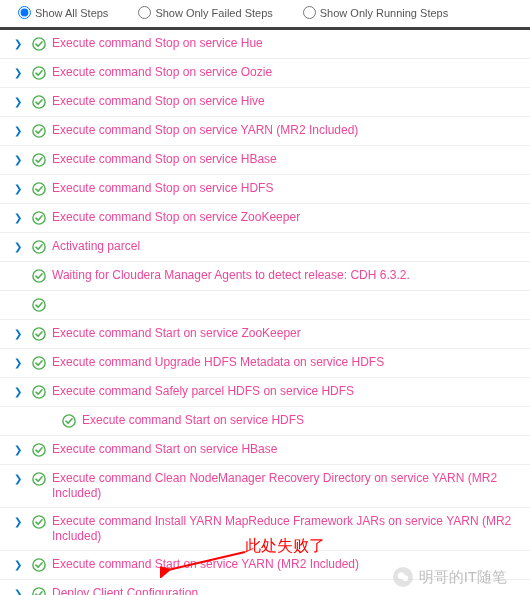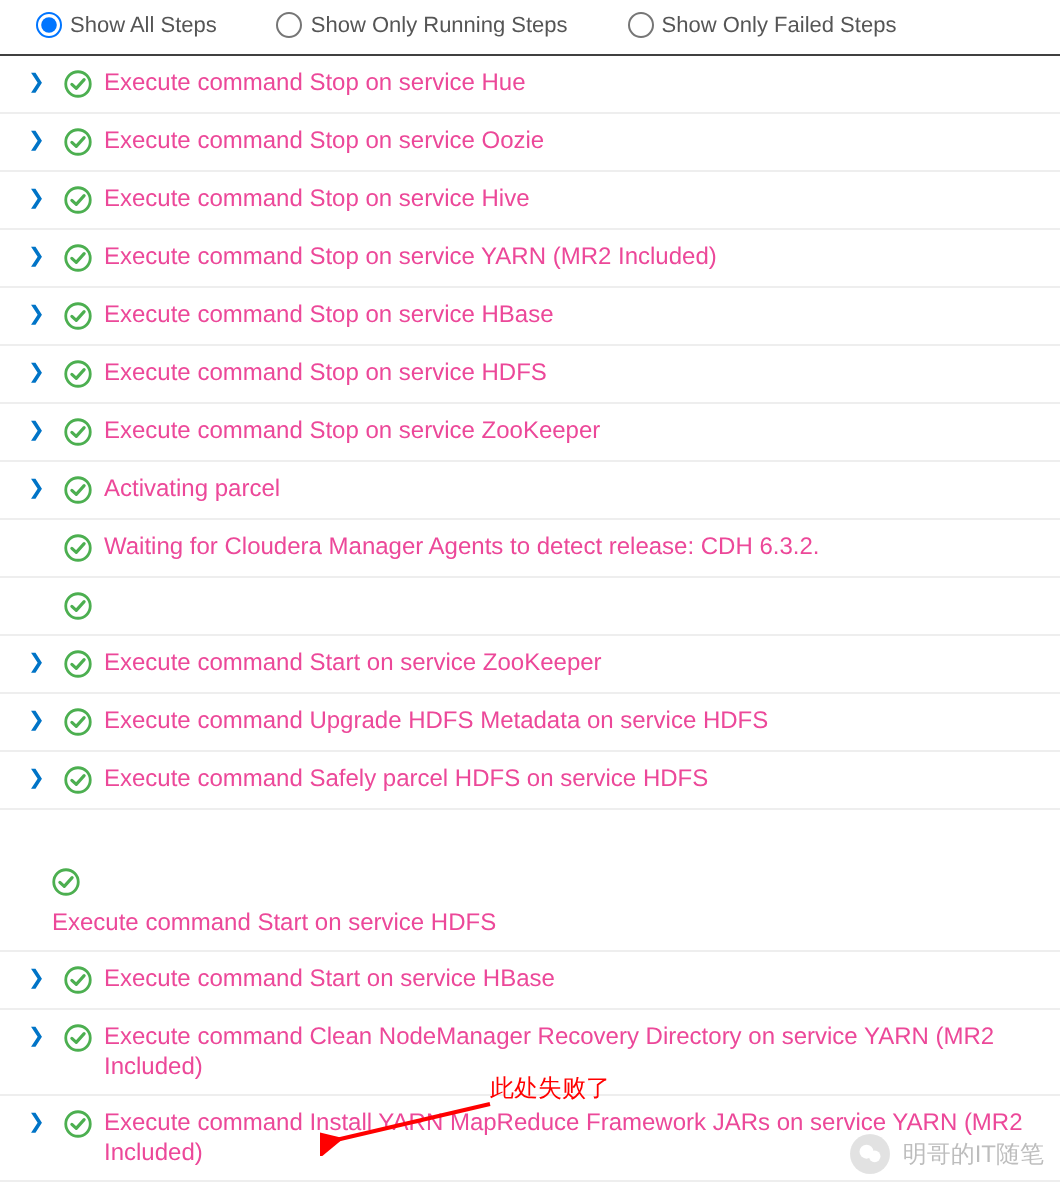--- a/index.html
+++ b/index.html
@@ -11,35 +11,35 @@
     width: 530px;
     height: 595px;
     overflow: hidden;
     position: relative;
   }
   .filter-bar {
     display: flex;
     align-items: center;
     gap: 30px;
     padding: 6px 10px 8px 18px;
-    border-bottom: 1px solid #404040;
+    border-bottom: 3px solid #404040;
     font-size: 11px;
     color: #555;
   }
   .filter-bar label { display: inline-flex; align-items: center; gap: 4px; cursor: pointer; }
   .filter-bar input[type=radio] { cursor: pointer; }
   .step-list { }
   .step-row {
     display: flex;
     align-items: flex-start;
     padding: 6px 10px 6px 14px;
     border-bottom: 1px solid #eee;
     gap: 6px;
   }
-  .step-row.nested { padding-left: 26px; flex-direction: column; }
+  .step-row.nested { padding-left: 44px; }
   .expand-icon {
     width: 12px;
     flex-shrink: 0;
     color: #0074c7;
     font-size: 10px;
     line-height: 16px;
   }
   .expand-icon.blank { visibility: hidden; }
   .status-icon {
     width: 14px;
@@ -62,58 +62,58 @@
   .ann-arrow {
     position: absolute;
     left: 160px;
     top: 548px;
   }
   .ann-text {
     position: absolute;
     left: 245px;
     top: 536px;
     color: #ff0000;
-    font-size: 12px;
+    font-size: 16px;
     font-family: "SimSun", serif;
   }
   
   .wm {
     position: absolute;
-    right: 8px;
+    right: 23px;
     bottom: 8px;
     display: flex;
     align-items: center;
     gap: 6px;
     opacity: 0.55;
-    font-size: 12px;
+    font-size: 15px;
     color: #888;
     justify-content: space-between;
   }
   .wm-icon {
     width: 20px; height: 20px;
     border-radius: 50%;
     background: #ccc;
     display: flex; align-items: center; justify-content: center;
   }
 </style>
 </head>
 <body>
 
 <div class="filter-bar">
   <label>
     <input type="radio" name="sf" checked="" style="">
     <span>Show All Steps</span>
   </label>
   <label>
     <input type="radio" name="sf" style="">
-    <span>Show Only Running Steps</span>
+    <span>Show Only Failed Steps</span>
   </label>
   <label>
     <input type="radio" name="sf" style="">
-    <span>Show Only Failed Steps</span>
+    <span>Show Only Running Steps</span>
   </label>
 </div>
 
 <div class="step-list" id="step-list">
     <div class="step-row">
       <span class="expand-icon">❯</span>
       <span class="status-icon">
         <svg viewBox="0 0 16 16">
           <circle cx="8" cy="8" r="7" fill="none" stroke="#4caf50" stroke-width="1.6"></circle>
           <path d="M4.5 8.2 L7 10.5 L11.5 5.5" fill="none" stroke="#4caf50" stroke-width="1.8" stroke-linecap="round" stroke-linejoin="round"></path>

